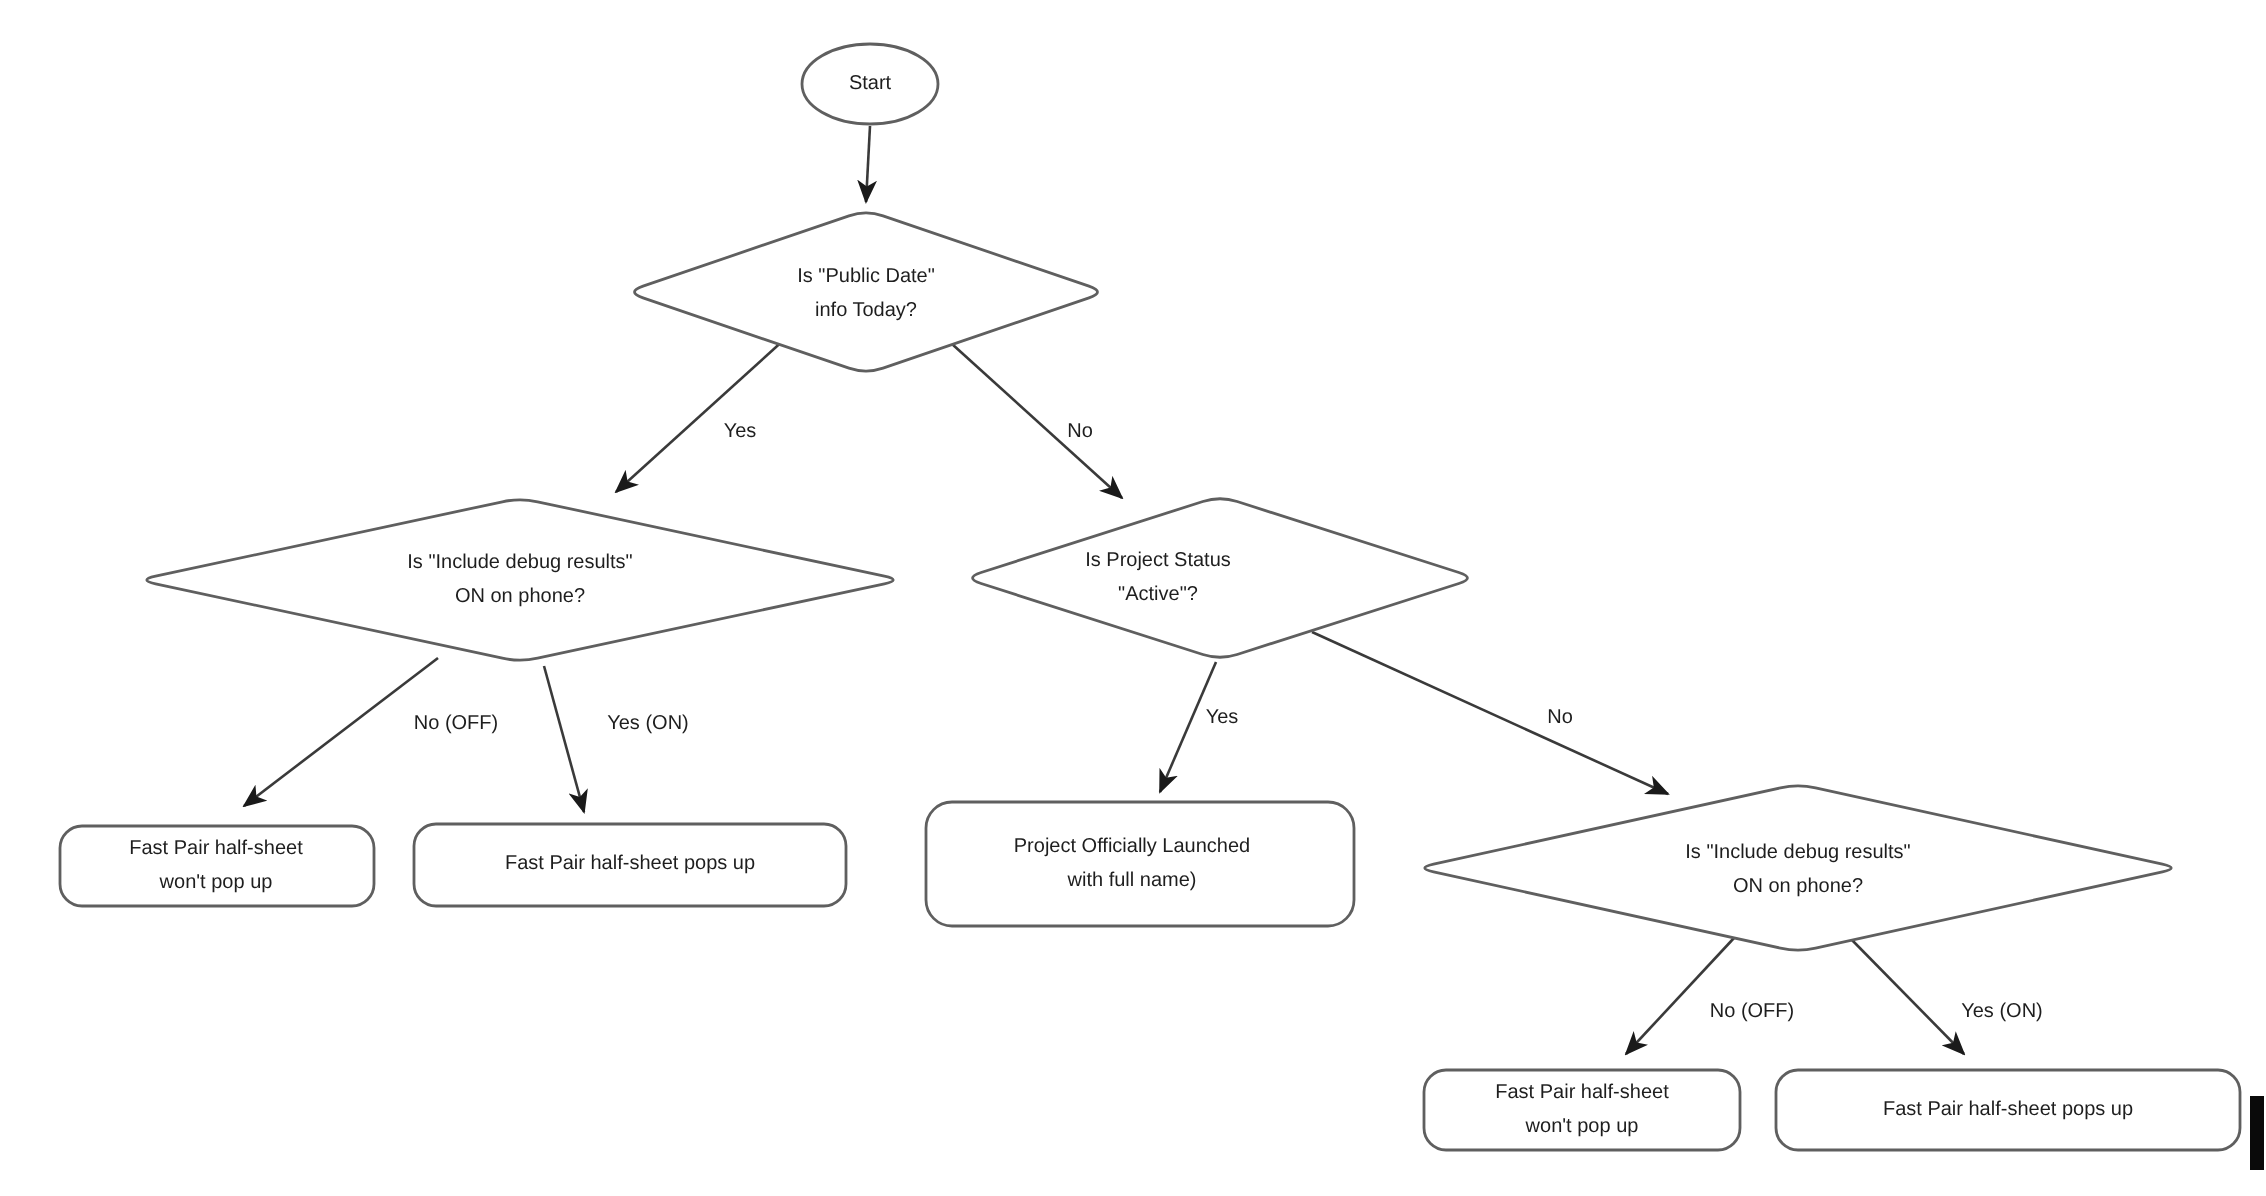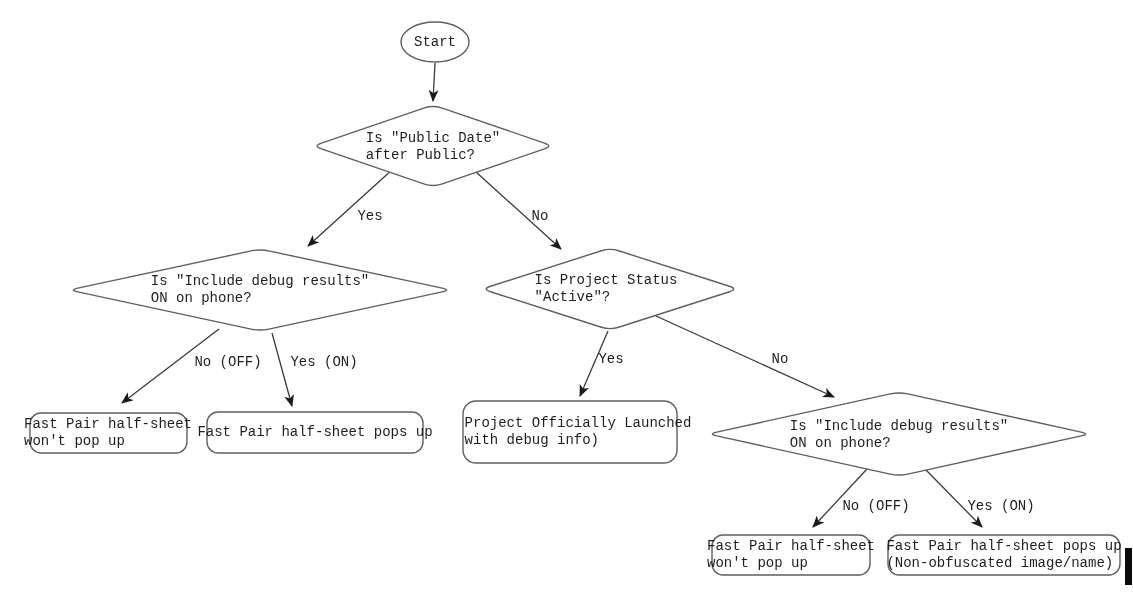--- a/index.html
+++ b/index.html
@@ -33,25 +33,25 @@
     stroke-width: 1.4;
   }
   .edge {
     stroke: var(--line-stroke);
     stroke-width: 1.3;
     fill: none;
   }
   .label {
     position: absolute;
     transform: translate(-50%, -50%);
-    font-size: 14px;
+    text-align: center;
+    font-size: 10px;
     line-height: 17px;
     color: var(--text);
     white-space: nowrap;
-    font-family: Liberation Mono, monospace;
   }
   .label div { white-space: nowrap; }
 </style>
 </head>
 <body>
 
 <div class="canvas">
 
   <svg width="1133" height="598" viewBox="0 0 1133 598">
     <defs>
@@ -81,60 +81,59 @@
     <rect class="shape" x="712" y="535" width="158" height="40" rx="11"></rect>
     <rect class="shape" x="888" y="535" width="232" height="40" rx="11"></rect>
 
     <rect x="1125" y="548" width="7" height="37" fill="var(--cursor)"></rect>
   </svg>
 
   <div class="label" style="left:435px; top:42px;">Start</div>
 
   <div class="label" style="left:433px; top:147px;">
     <div>Is "Public Date"</div>
-    <div>after Public?</div>
+    <div>info Today?</div>
   </div>
 
   <div class="label" style="left:260px; top:290px;">
     <div>Is "Include debug results"</div>
     <div>ON on phone?</div>
   </div>
 
-  <div class="label" style="left:606px; top:289px;">
+  <div class="label" style="left:579px; top:289px;">
     <div>Is Project Status</div>
     <div>"Active"?</div>
   </div>
 
   <div class="label" style="left:899px; top:435px;">
     <div>Is "Include debug results"</div>
     <div>ON on phone?</div>
   </div>
 
   <div class="label" style="left:108px; top:433px;">
     <div>Fast Pair half-sheet</div>
     <div>won't pop up</div>
   </div>
 
   <div class="label" style="left:315px; top:432px;">
     <div>Fast Pair half-sheet pops up</div>
   </div>
 
-  <div class="label" style="left:578px; top:432px;">
+  <div class="label" style="left:566px; top:432px;">
     <div>Project Officially Launched</div>
-    <div>with debug info)</div>
+    <div>with full name)</div>
   </div>
 
   <div class="label" style="left:791px; top:555px;">
     <div>Fast Pair half-sheet</div>
     <div>won't pop up</div>
   </div>
 
   <div class="label" style="left:1004px; top:555px;">
     <div>Fast Pair half-sheet pops up</div>
-    <div>(Non-obfuscated image/name)</div>
   </div>
 
   <div class="label" style="left:370px; top:216px;">Yes</div>
   <div class="label" style="left:540px; top:216px;">No</div>
   <div class="label" style="left:228px; top:362px;">No (OFF)</div>
   <div class="label" style="left:324px; top:362px;">Yes (ON)</div>
   <div class="label" style="left:611px; top:359px;">Yes</div>
   <div class="label" style="left:780px; top:359px;">No</div>
   <div class="label" style="left:876px; top:506px;">No (OFF)</div>
   <div class="label" style="left:1001px; top:506px;">Yes (ON)</div>

